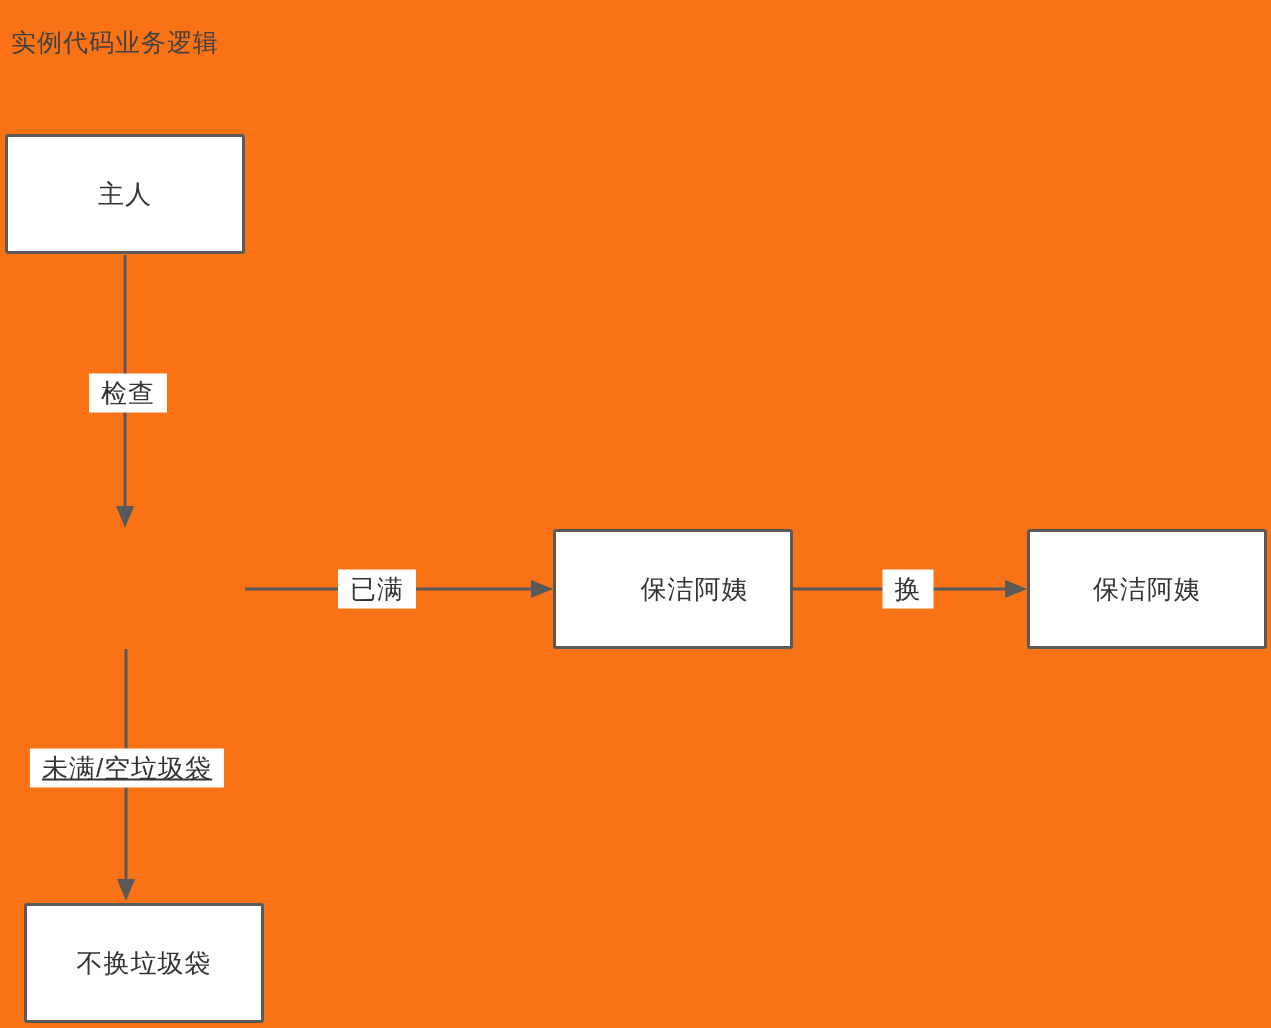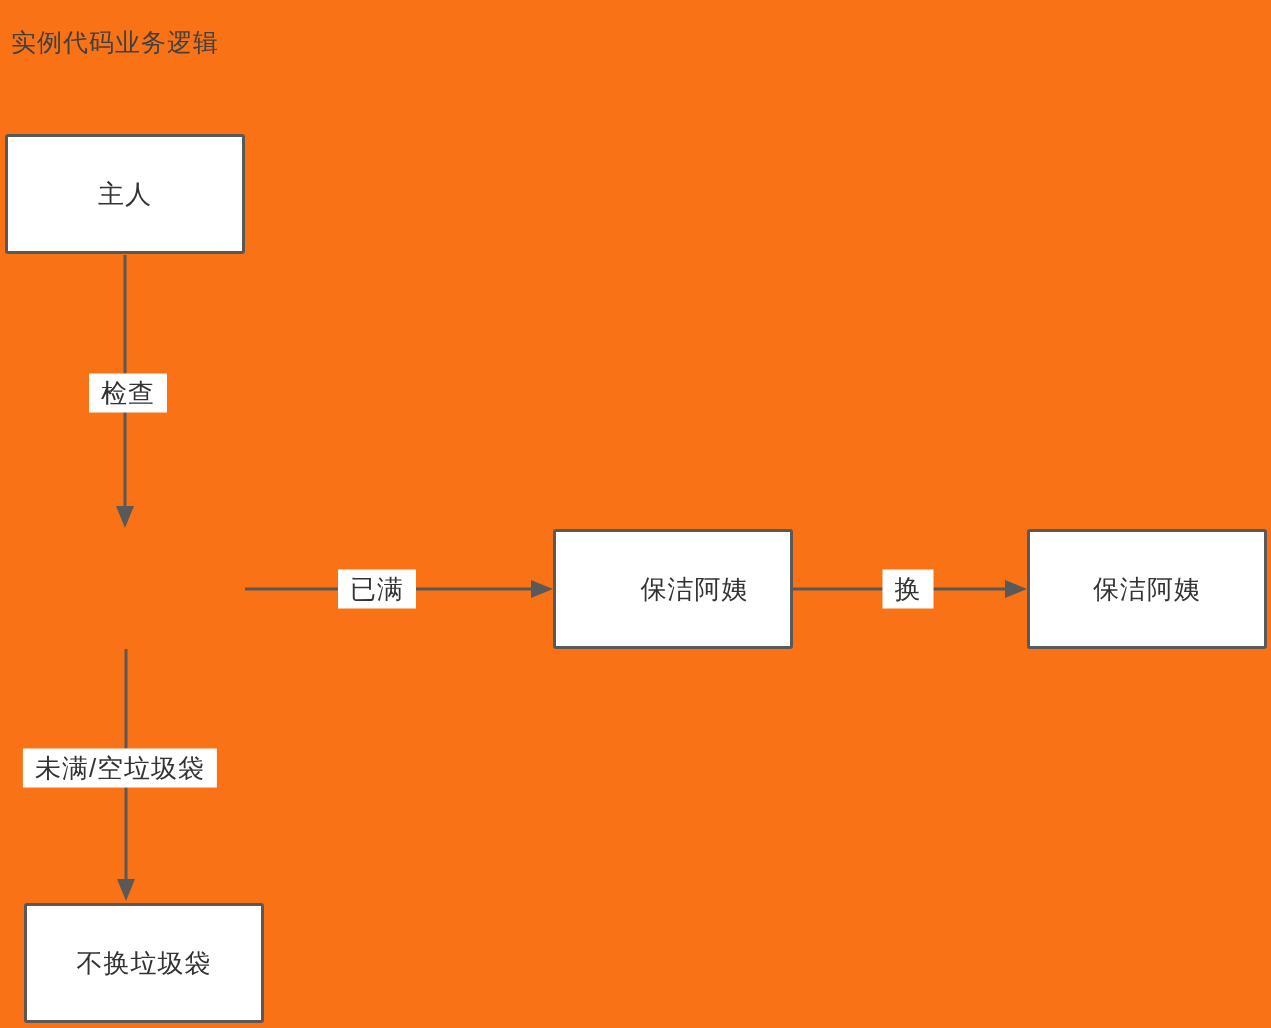--- a/index.html
+++ b/index.html
@@ -58,21 +58,21 @@
     background: #ffffff;
     padding: 2px 12px;
     font-size: 26px;
     color: #333333;
     letter-spacing: 1px;
     white-space: nowrap;
   }
   .edge-label-check   { left: 128px; top: 381px; margin-top: 12px; }
   .edge-label-full    { left: 377px; top: 589px; }
   .edge-label-change  { left: 908px; top: 589px; }
-  .edge-label-notfull { left: 120px; top: 768px; }
+  .edge-label-notfull { left: 127px; top: 768px; text-decoration: underline; }
 </style>
 </head>
 <body>
 
 <div class="canvas">
 
   <div class="diagram-title">实例代码业务逻辑</div>
 
   <svg class="connector-layer" width="1271" height="1028" viewBox="0 0 1271 1028" xmlns="http://www.w3.org/2000/svg">
 

